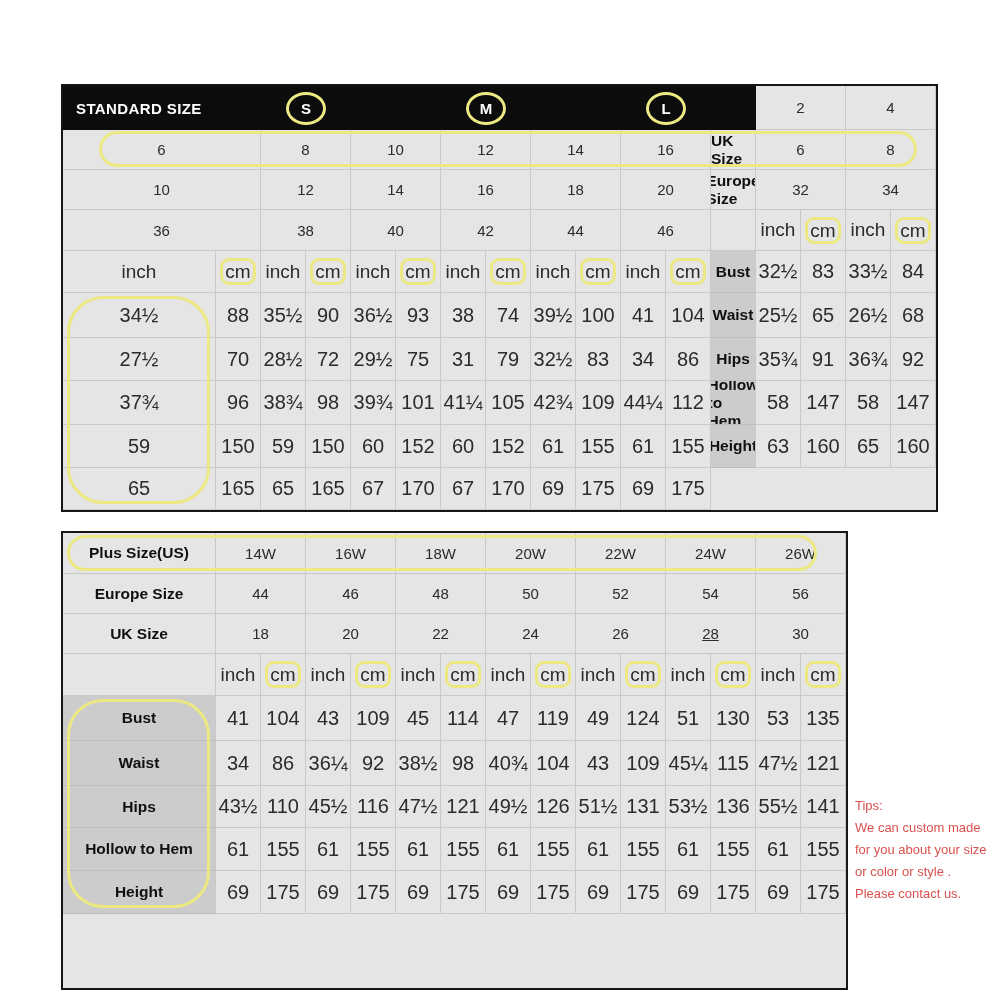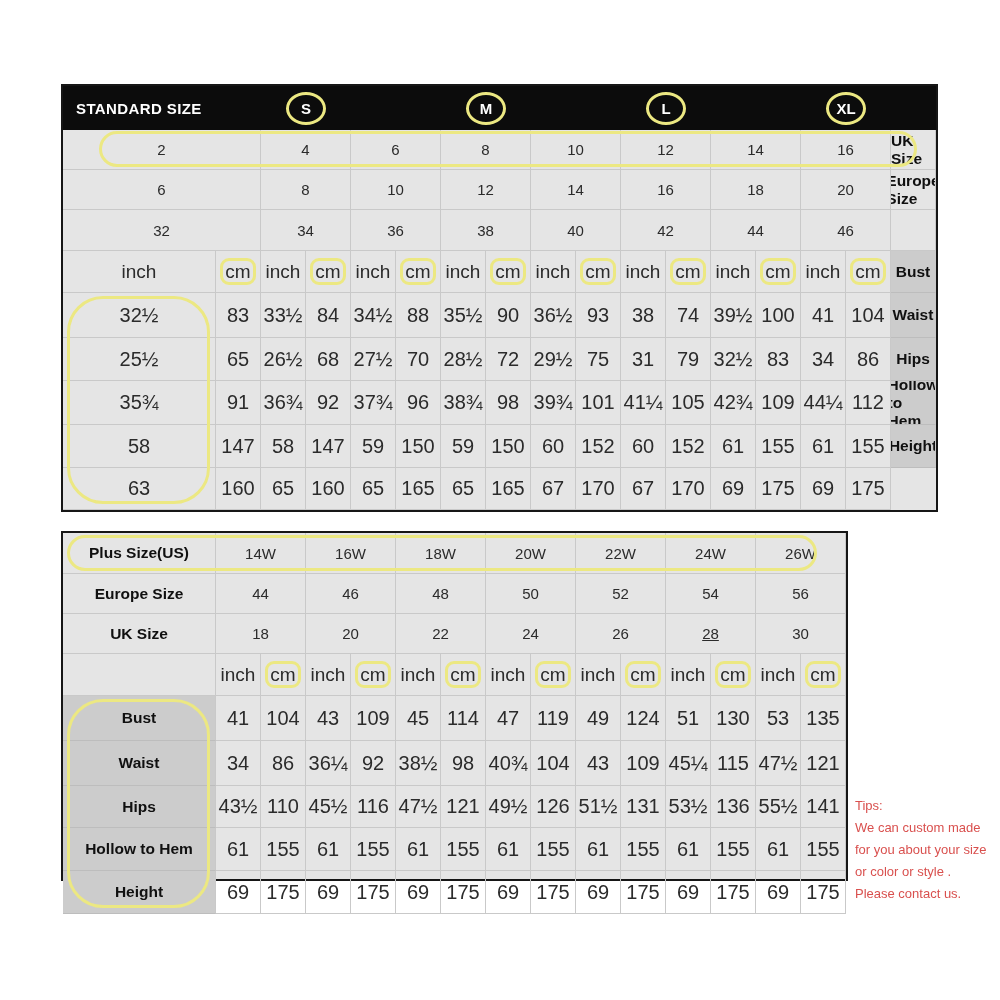--- a/index.html
+++ b/index.html
@@ -14,21 +14,21 @@
   body{background:#ffffff;font-family:"Liberation Sans","DejaVu Sans",sans-serif;}
   .page{position:relative;width:1000px;height:1000px;background:#ffffff;overflow:hidden;}
 
   .table{position:absolute;background:#ffffff;}
   .t1{left:61px;top:84px;}
   .t2{left:61px;top:531px;}
 
   .grid{display:grid;border:2px solid #161616;background:#e5e5e5;}
   #grid1{width:877px;height:428px;grid-template-columns:153px repeat(16,1fr);
          grid-template-rows:44px 40px 40px 41px 42px 45px 43px 44px 43px 42px;}
-  #grid2{width:787px;height:350px;grid-template-columns:153px repeat(14,1fr);
+  #grid2{width:787px;height:459px;grid-template-columns:153px repeat(14,1fr);
          grid-template-rows:41px 40px 40px 42px 45px 45px 42px 43px 43px;}
 
   .cell{display:flex;align-items:center;justify-content:center;
         border-right:1px solid var(--grid);border-bottom:1px solid var(--grid);
         color:var(--txt);overflow:hidden;}
   .hdr{background:var(--header-bg);border:none;}
   .hdr.lbl-hdr{justify-content:flex-start;padding-left:13px;color:#ffffff;
         font-weight:bold;font-size:15px;letter-spacing:0.4px;}
   .ring-ellipse{display:inline-flex;align-items:center;justify-content:center;
         min-width:40px;height:33px;padding:0 3px;border:3px solid var(--hl);
@@ -61,23 +61,20 @@
     <div class="grid" id="grid1">
         <div class="cell hdr lbl-hdr">STANDARD SIZE</div>
         <div class="cell hdr grp" style="grid-column: span 4;">
           <span class="ring-ellipse">S</span>
         </div>
         <div class="cell hdr grp" style="grid-column: span 4;">
           <span class="ring-ellipse">M</span>
         </div>
         <div class="cell hdr grp" style="grid-column: span 4;">
           <span class="ring-ellipse">L</span>
-        </div>
-        <div class="cell hdr grp" style="grid-column: span 4;">
-          <span class="ring-ellipse">XL</span>
         </div>
         <div class="cell num sm" style="grid-column: span 2;">2</div>
         <div class="cell num sm" style="grid-column: span 2;">4</div>
         <div class="cell num sm" style="grid-column: span 2;">6</div>
         <div class="cell num sm" style="grid-column: span 2;">8</div>
         <div class="cell num sm" style="grid-column: span 2;">10</div>
         <div class="cell num sm" style="grid-column: span 2;">12</div>
         <div class="cell num sm" style="grid-column: span 2;">14</div>
         <div class="cell num sm" style="grid-column: span 2;">16</div>
         <div class="cell lbl">UK Size</div>

